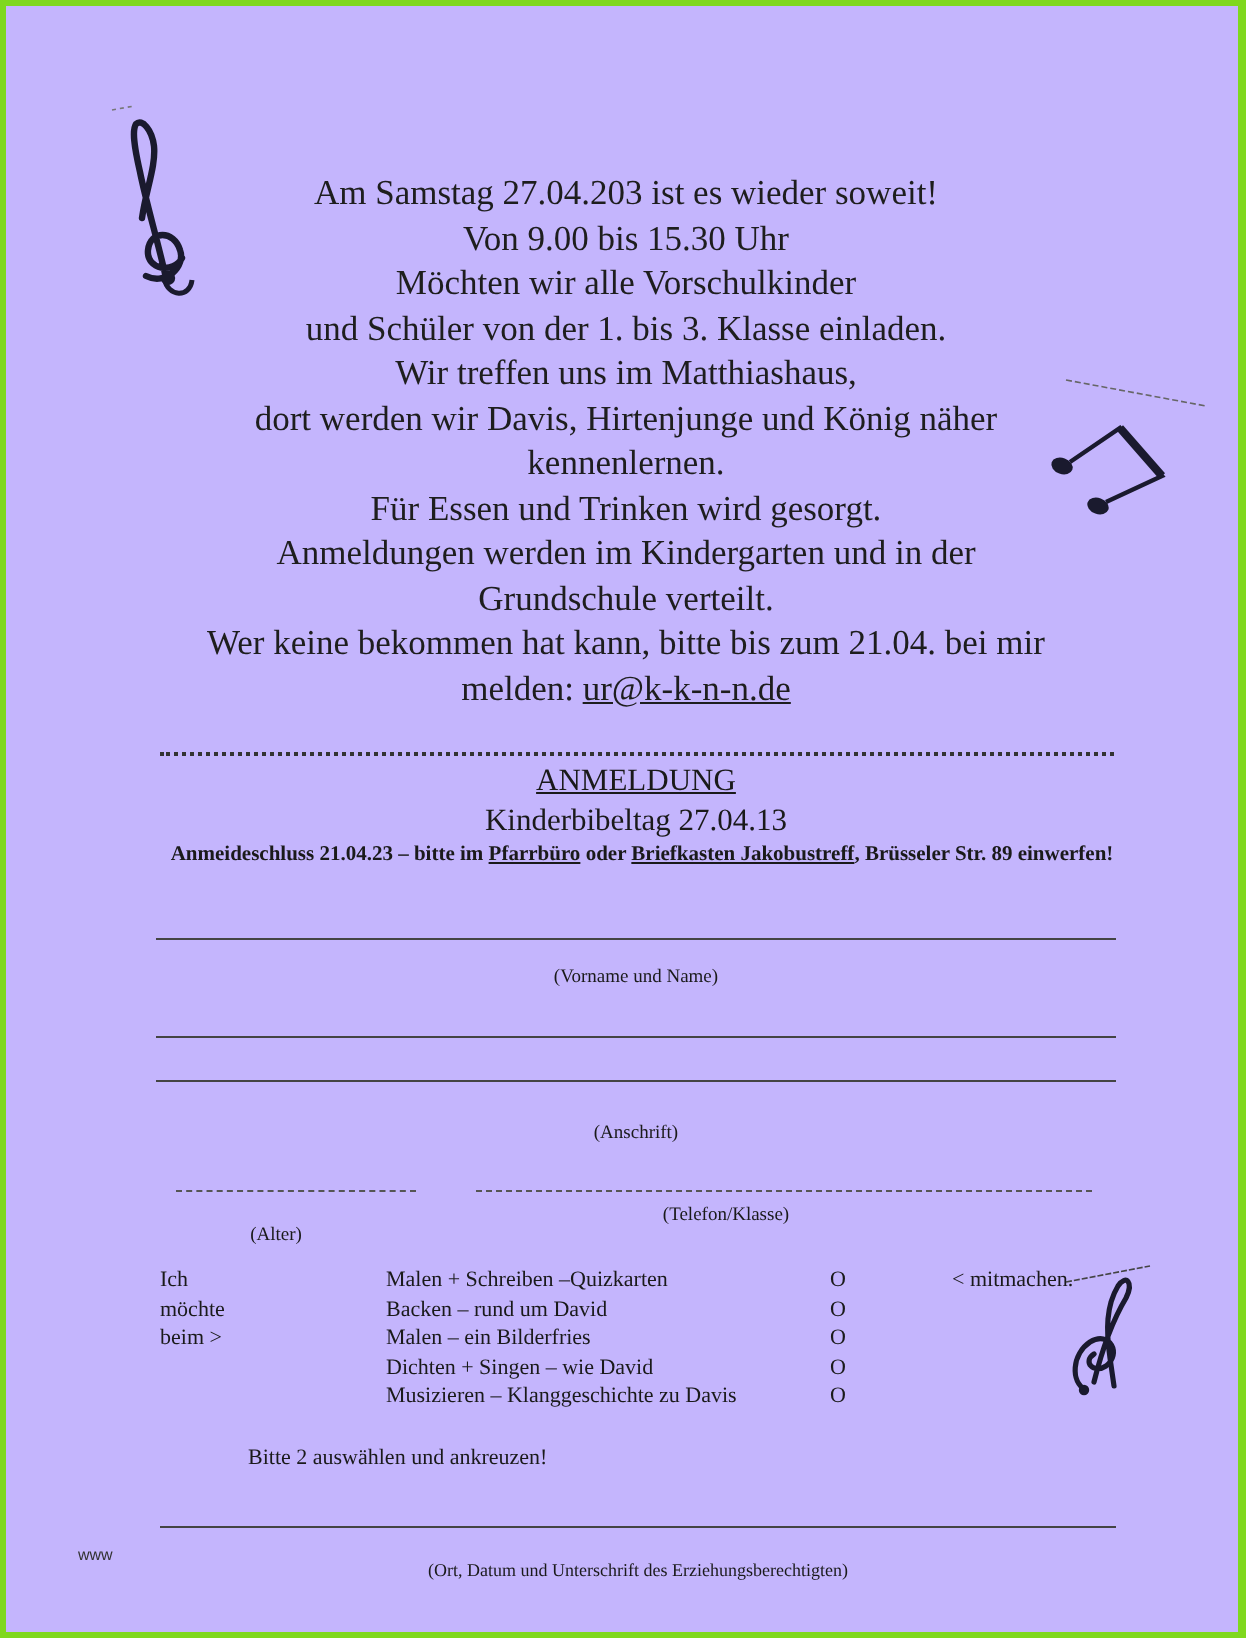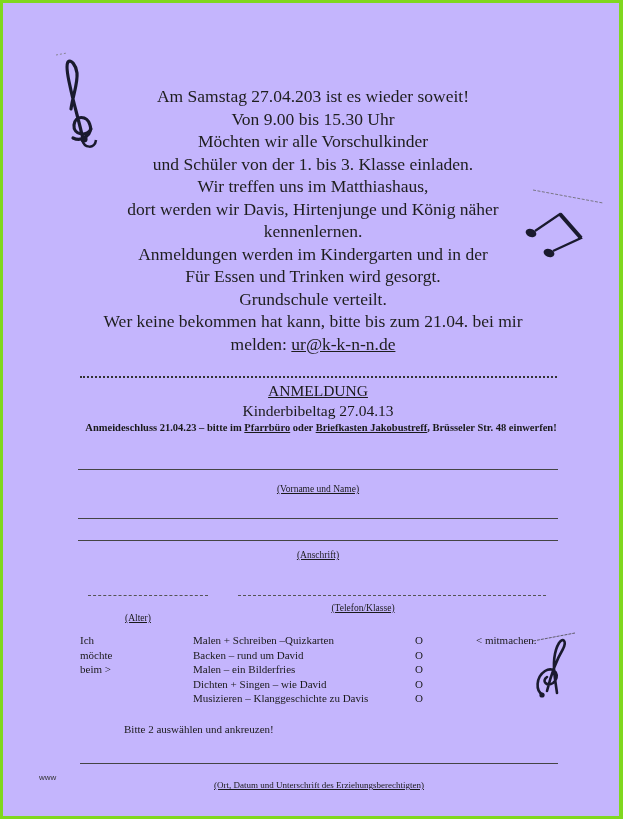--- a/index.html
+++ b/index.html
@@ -15,21 +15,21 @@
   .email { text-decoration: underline; }
   .dotted { position: absolute; left: 77px; top: 373px; width: 477px; border-top: 2px dotted #333; }
   .anm-title { position: absolute; left: 0; top: 379px; width: 616px; text-align: center;
     font-size: 15.5px; text-decoration: underline; left: 7px; }
   .anm-sub { position: absolute; left: 7px; top: 399px; width: 616px; text-align: center; font-size: 15.5px; }
   .deadline { position: absolute; left: 78px; top: 418px; width: 480px; text-align: center;
     font-size: 10.5px; font-weight: bold; line-height: 14px; }
   .deadline u { text-decoration: underline; }
   .rule { position: absolute; height: 0; border-top: 1.5px solid #444; }
   .rule.dash { border-top: 1.5px dashed #555; }
-  .caption { position: absolute; font-size: 9.5px; text-align: center; text-decoration: underline; }
+  .caption { position: absolute; font-size: 9.5px; text-align: center; }
   .choices { position: absolute; left: 77px; top: 630px; font-size: 11px; line-height: 14.5px; }
   .choice-row { position: absolute; white-space: nowrap; }
   .choice-label { position: absolute; left: 113px; }
   .choice-circle { position: absolute; left: 335px; }
   .choice-suffix { position: absolute; left: 350px; margin-left: 46px; }
   .lead { position: absolute; left: 0; }
   .instruction { position: absolute; left: 77px; top: 720px; font-size: 11px; margin-left: 44px; }
   .www { position: absolute; left: 36px; top: 770px; font-family: "Liberation Sans", sans-serif; font-size: 8px; color: #333; }
   svg { position: absolute; overflow: visible; }
 </style>
@@ -55,43 +55,43 @@
   </svg>
 
   <div class="intro">
     <span class="line">Am Samstag 27.04.203 ist es wieder soweit!</span>
     <span class="line">Von 9.00 bis 15.30 Uhr</span>
     <span class="line">Möchten wir alle Vorschulkinder</span>
     <span class="line">und Schüler von der 1. bis 3. Klasse einladen.</span>
     <span class="line">Wir treffen uns im Matthiashaus,</span>
     <span class="line">dort werden wir Davis, Hirtenjunge und König näher</span>
     <span class="line">kennenlernen.</span>
+    <span class="line">Für Essen und Trinken wird gesorgt.</span>
     <span class="line">Anmeldungen werden im Kindergarten und in der</span>
-    <span class="line">Für Essen und Trinken wird gesorgt.</span>
     <span class="line">Grundschule verteilt.</span>
     <span class="line">Wer keine bekommen hat kann, bitte bis zum 21.04. bei mir</span>
     <span class="line">
       <span>melden: </span><span class="email">ur@k-k-n-n.de</span>
     </span>
   </div>
 
   <div class="dotted"></div>
 
   <div class="anm-title">ANMELDUNG</div>
   <div class="anm-sub">Kinderbibeltag 27.04.13</div>
   <div class="deadline">
-    <span>Anmeideschluss 21.04.23 – bitte im </span><u>Pfarrbüro</u><span> oder </span><u>Briefkasten Jakobustreff</u><span>, Brüsseler Str. 48 einwerfen!</span>
+    <span>Anmeideschluss 21.04.23 – bitte im </span><u>Pfarrbüro</u><span> oder </span><u>Briefkasten Jakobustreff</u><span>, Brüsseler Str. 89 einwerfen!</span>
   </div>
 
   <div class="rule" style="left:75px;top:466px;width:480px;"></div>
   <div class="caption" style="left:75px;top:481px;width:480px;">(Vorname und Name)</div>
   <div class="rule" style="left:75px;top:515px;width:480px;border-top-width:1px;"></div>
 
   <div class="rule" style="left:75px;top:537px;width:480px;"></div>
-  <div class="caption" style="left:75px;top:547px;width:480px;">(Anschrift)</div>
+  <div class="caption" style="left:75px;top:559px;width:480px;">(Anschrift)</div>
 
   <div class="rule dash" style="left:85px;top:592px;width:120px;"></div>
   <div class="rule dash" style="left:235px;top:592px;width:308px;"></div>
   <div class="caption" style="left:105px;top:610px;width:60px;">(Alter)</div>
   <div class="caption" style="left:300px;top:600px;width:120px;">(Telefon/Klasse)</div>
 
   <div class="choices">
     <span class="lead" style="top:0;">Ich möchte beim &gt;</span>
     <div class="choice-row" style="top:0;">
       <span class="choice-label">Malen + Schreiben –Quizkarten</span>

